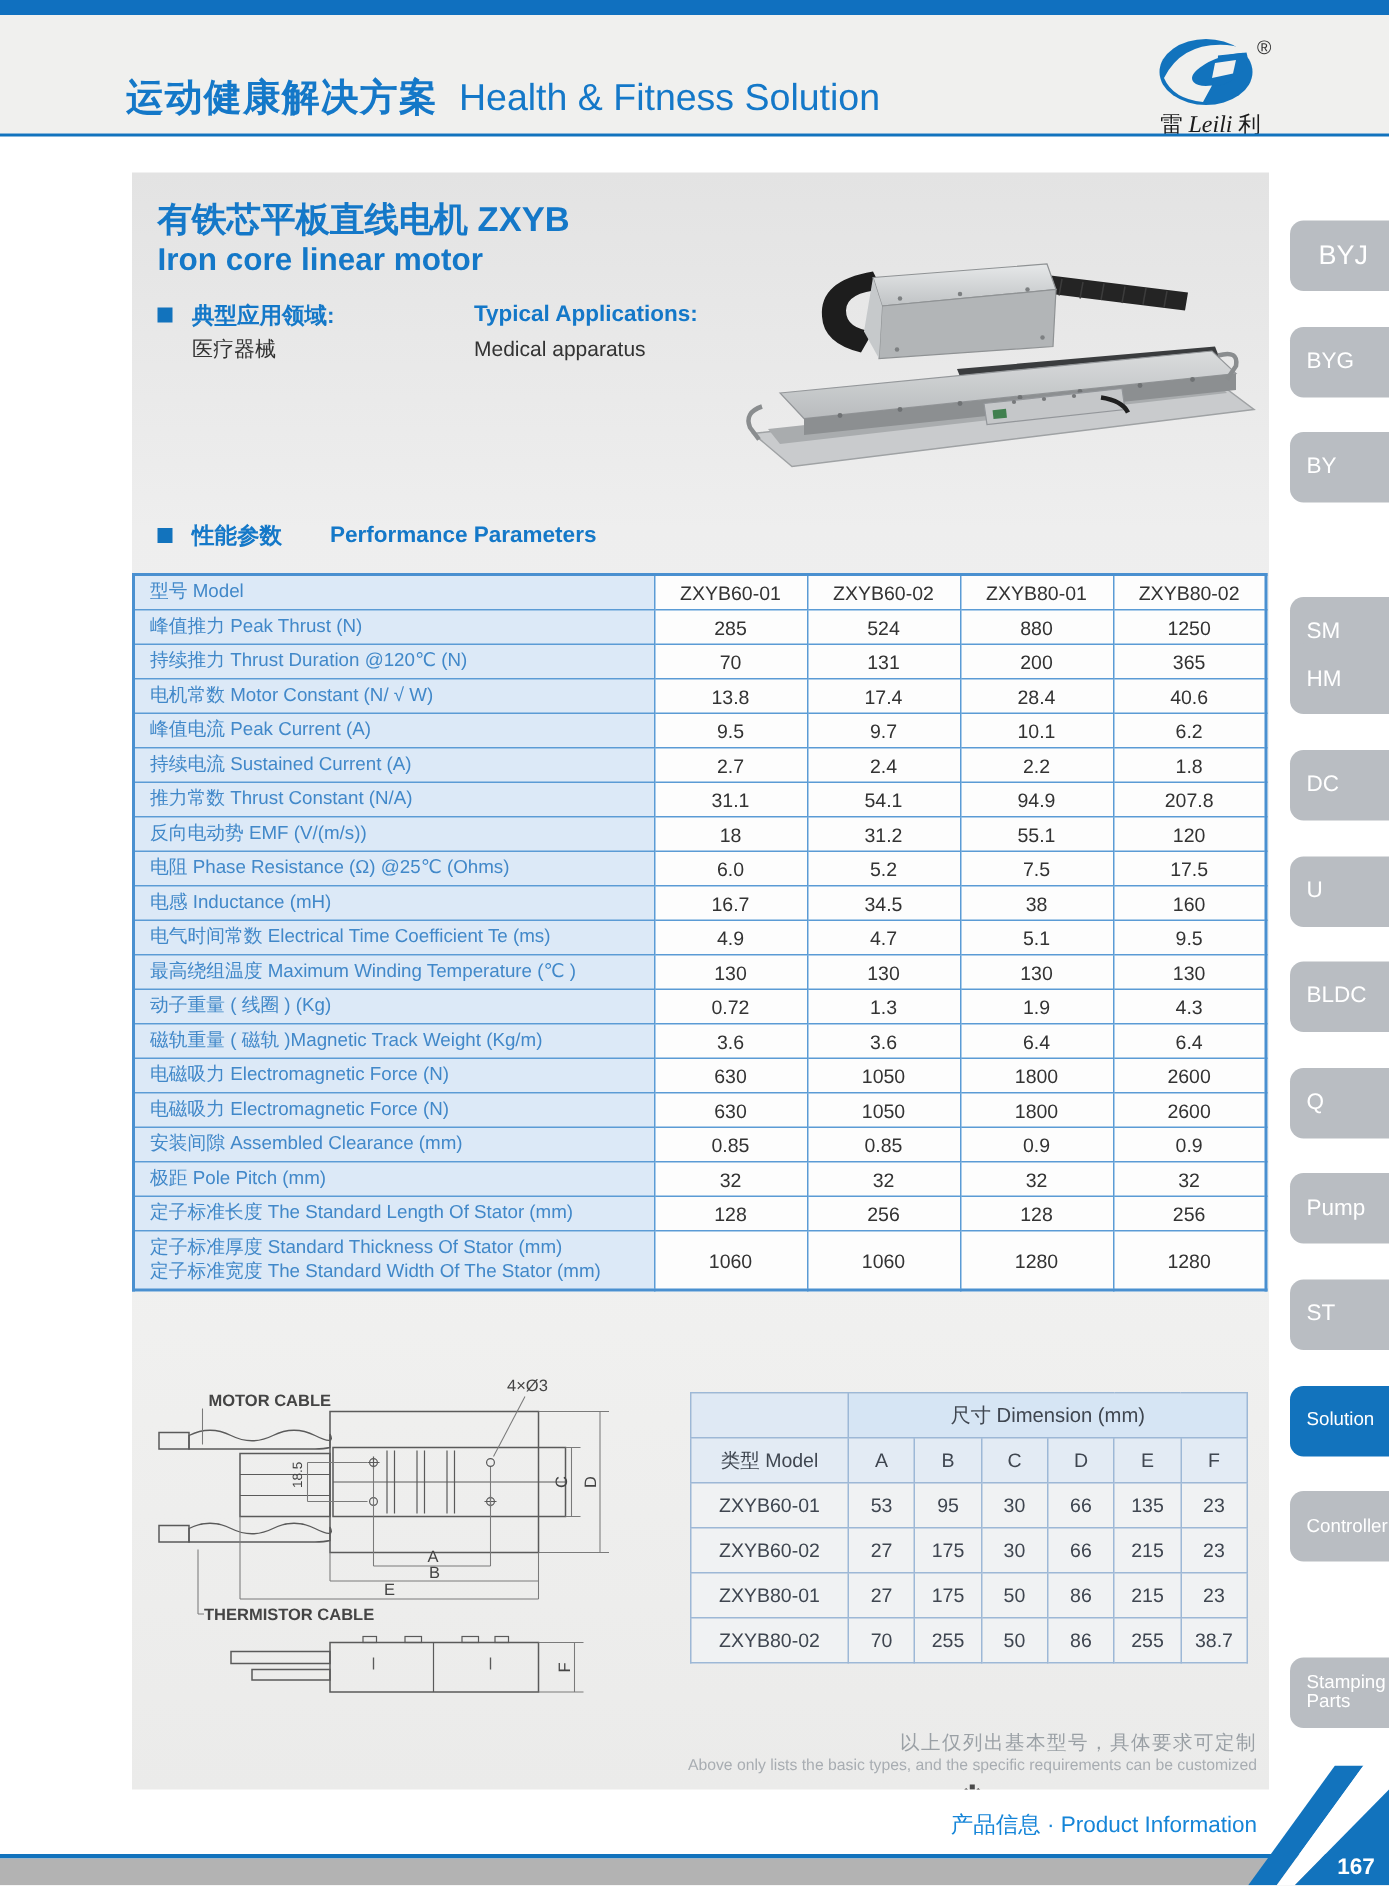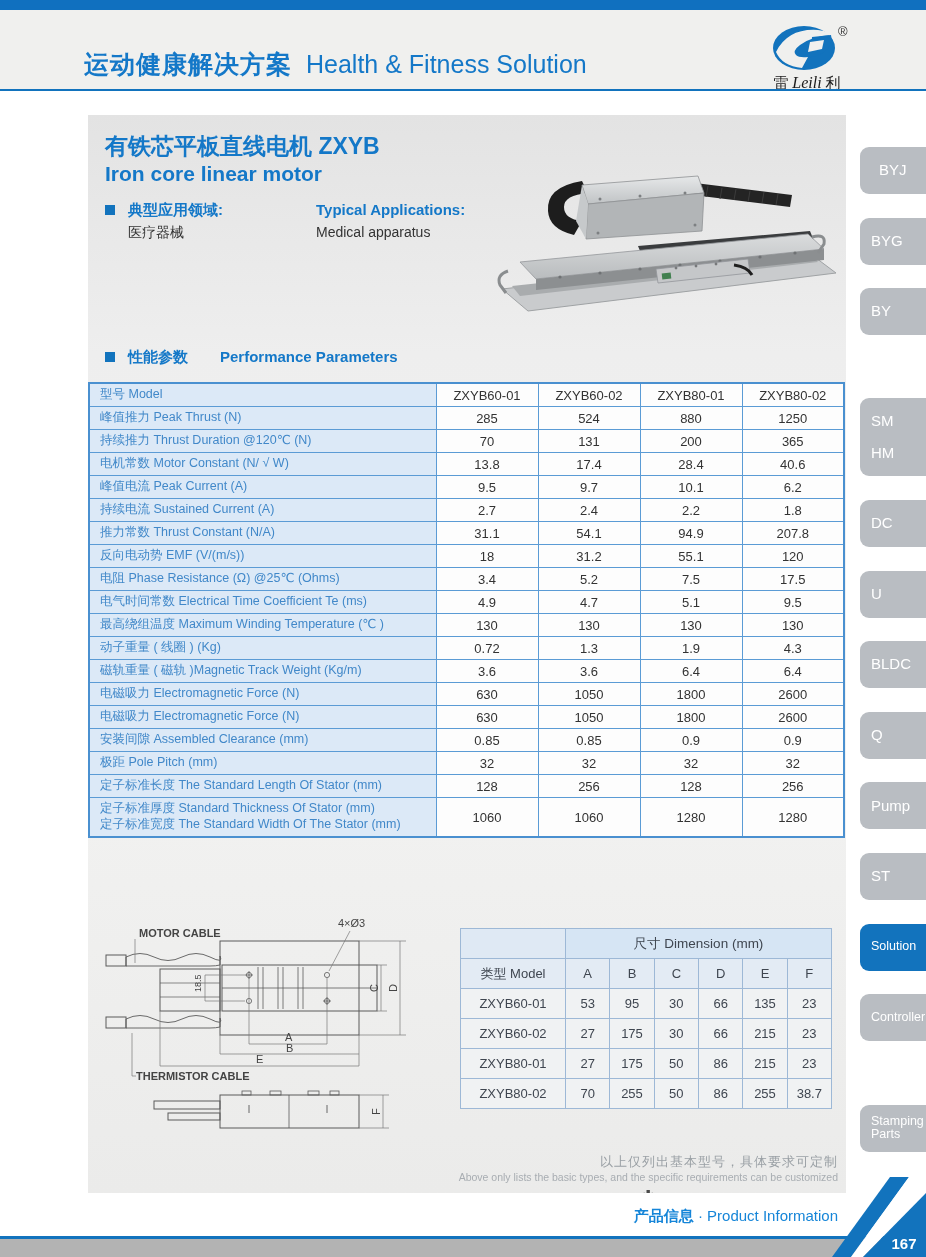--- a/index.html
+++ b/index.html
@@ -70,21 +70,21 @@
 
   
   .footnote{position:absolute;right:8px;top:1038px;display:flex;align-items:center;gap:5px;flex-direction:column;}
   .footnote .lines{text-align:right;}
   .fn-zh{font-size:13px;color:#9aa0a5;letter-spacing:1px;}
   .fn-en{font-size:10.5px;color:#a8adb2;}
   .fn-mark{font-size:19px;color:#4a4a4a;font-weight:bold;}
 
   .prodinfo{position:absolute;left:0;top:1207px;width:838px;text-align:right;
             font-size:15px;color:#1585d8;}
-  .prodinfo .zh{font-weight:bold;}
+  .prodinfo .zh{font-weight:normal;}
   .bottom-rule{position:absolute;left:0;top:1236px;width:926px;height:3px;background:#1273bd;}
   .bottom-bar{position:absolute;left:0;top:1239px;width:926px;height:18px;background:#b3b3b3;}
   .corner-art{position:absolute;left:806px;top:1177px;width:120px;height:80px;}
 </style>
 </head>
 <body>
 
 <div id="page">
 
   <div class="topbar"></div>
@@ -103,21 +103,21 @@
       <div class="logo-name">
         <span>雷</span>
         <i>Leili</i>
         <span>利</span>
       </div>
     </div>
   </div>
   <div class="header-rule"></div>
 
   <div id="sidebar">
-      <div class="side-tab" style="top: 147px; font-size: 15px; padding-left: 19px;">BYJ</div>
+      <div class="side-tab" style="top: 147px; font-size: 18px; padding-left: 19px;">BYJ</div>
       <div class="side-tab" style="top: 217.6px; font-size: 15px;">BYG</div>
       <div class="side-tab" style="top: 288.2px; font-size: 15px;">BY</div>
       <div class="side-tab" style="top: 358.8px; font-size: 15px; margin-top: 39px;">SM</div>
       <div class="side-tab" style="top: 429.4px; font-size: 15px;">HM</div>
       <div class="side-tab" style="top: 500px; font-size: 15px;">DC</div>
       <div class="side-tab" style="top: 570.6px; font-size: 15px;">U</div>
       <div class="side-tab" style="top: 641.2px; font-size: 15px;">BLDC</div>
       <div class="side-tab" style="top: 711.8px; font-size: 15px;">Q</div>
       <div class="side-tab" style="top: 782.4px; font-size: 15px;">Pump</div>
       <div class="side-tab" style="top: 853px; font-size: 15px;">ST</div>
@@ -271,24 +271,31 @@
           </tr>
           <tr>
             <td class="lbl">反向电动势 EMF (V/(m/s))</td>
             <td class="val">18</td>
             <td class="val">31.2</td>
             <td class="val">55.1</td>
             <td class="val">120</td>
           </tr>
           <tr>
             <td class="lbl">电阻 Phase Resistance (Ω) @25℃ (Ohms)</td>
-            <td class="val">3.4</td>
+            <td class="val">6.0</td>
             <td class="val">5.2</td>
             <td class="val">7.5</td>
             <td class="val">17.5</td>
+          </tr>
+          <tr>
+            <td class="lbl">电感 Inductance (mH)</td>
+            <td class="val">16.7</td>
+            <td class="val">34.5</td>
+            <td class="val">38</td>
+            <td class="val">160</td>
           </tr>
           <tr>
             <td class="lbl">电气时间常数 Electrical Time Coefficient  Te (ms)</td>
             <td class="val">4.9</td>
             <td class="val">4.7</td>
             <td class="val">5.1</td>
             <td class="val">9.5</td>
           </tr>
           <tr>
             <td class="lbl">最高绕组温度 Maximum Winding Temperature (℃ )</td>

